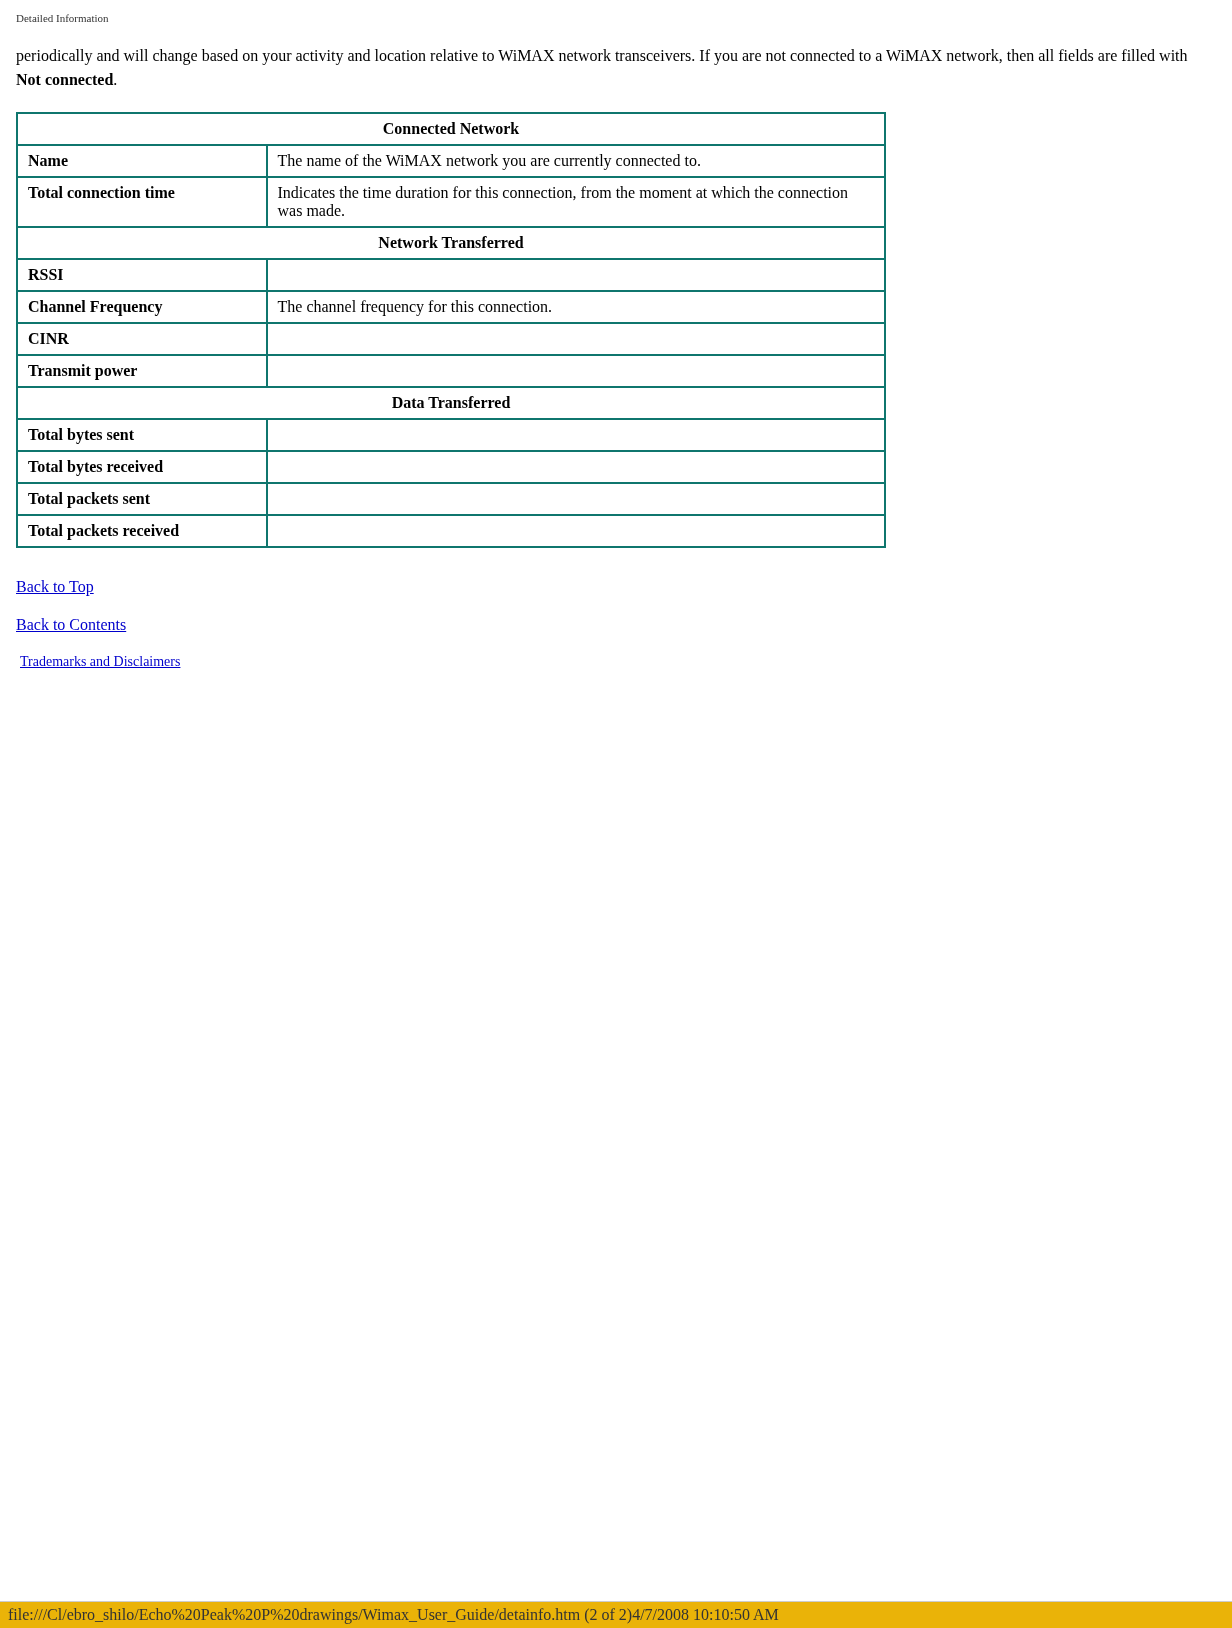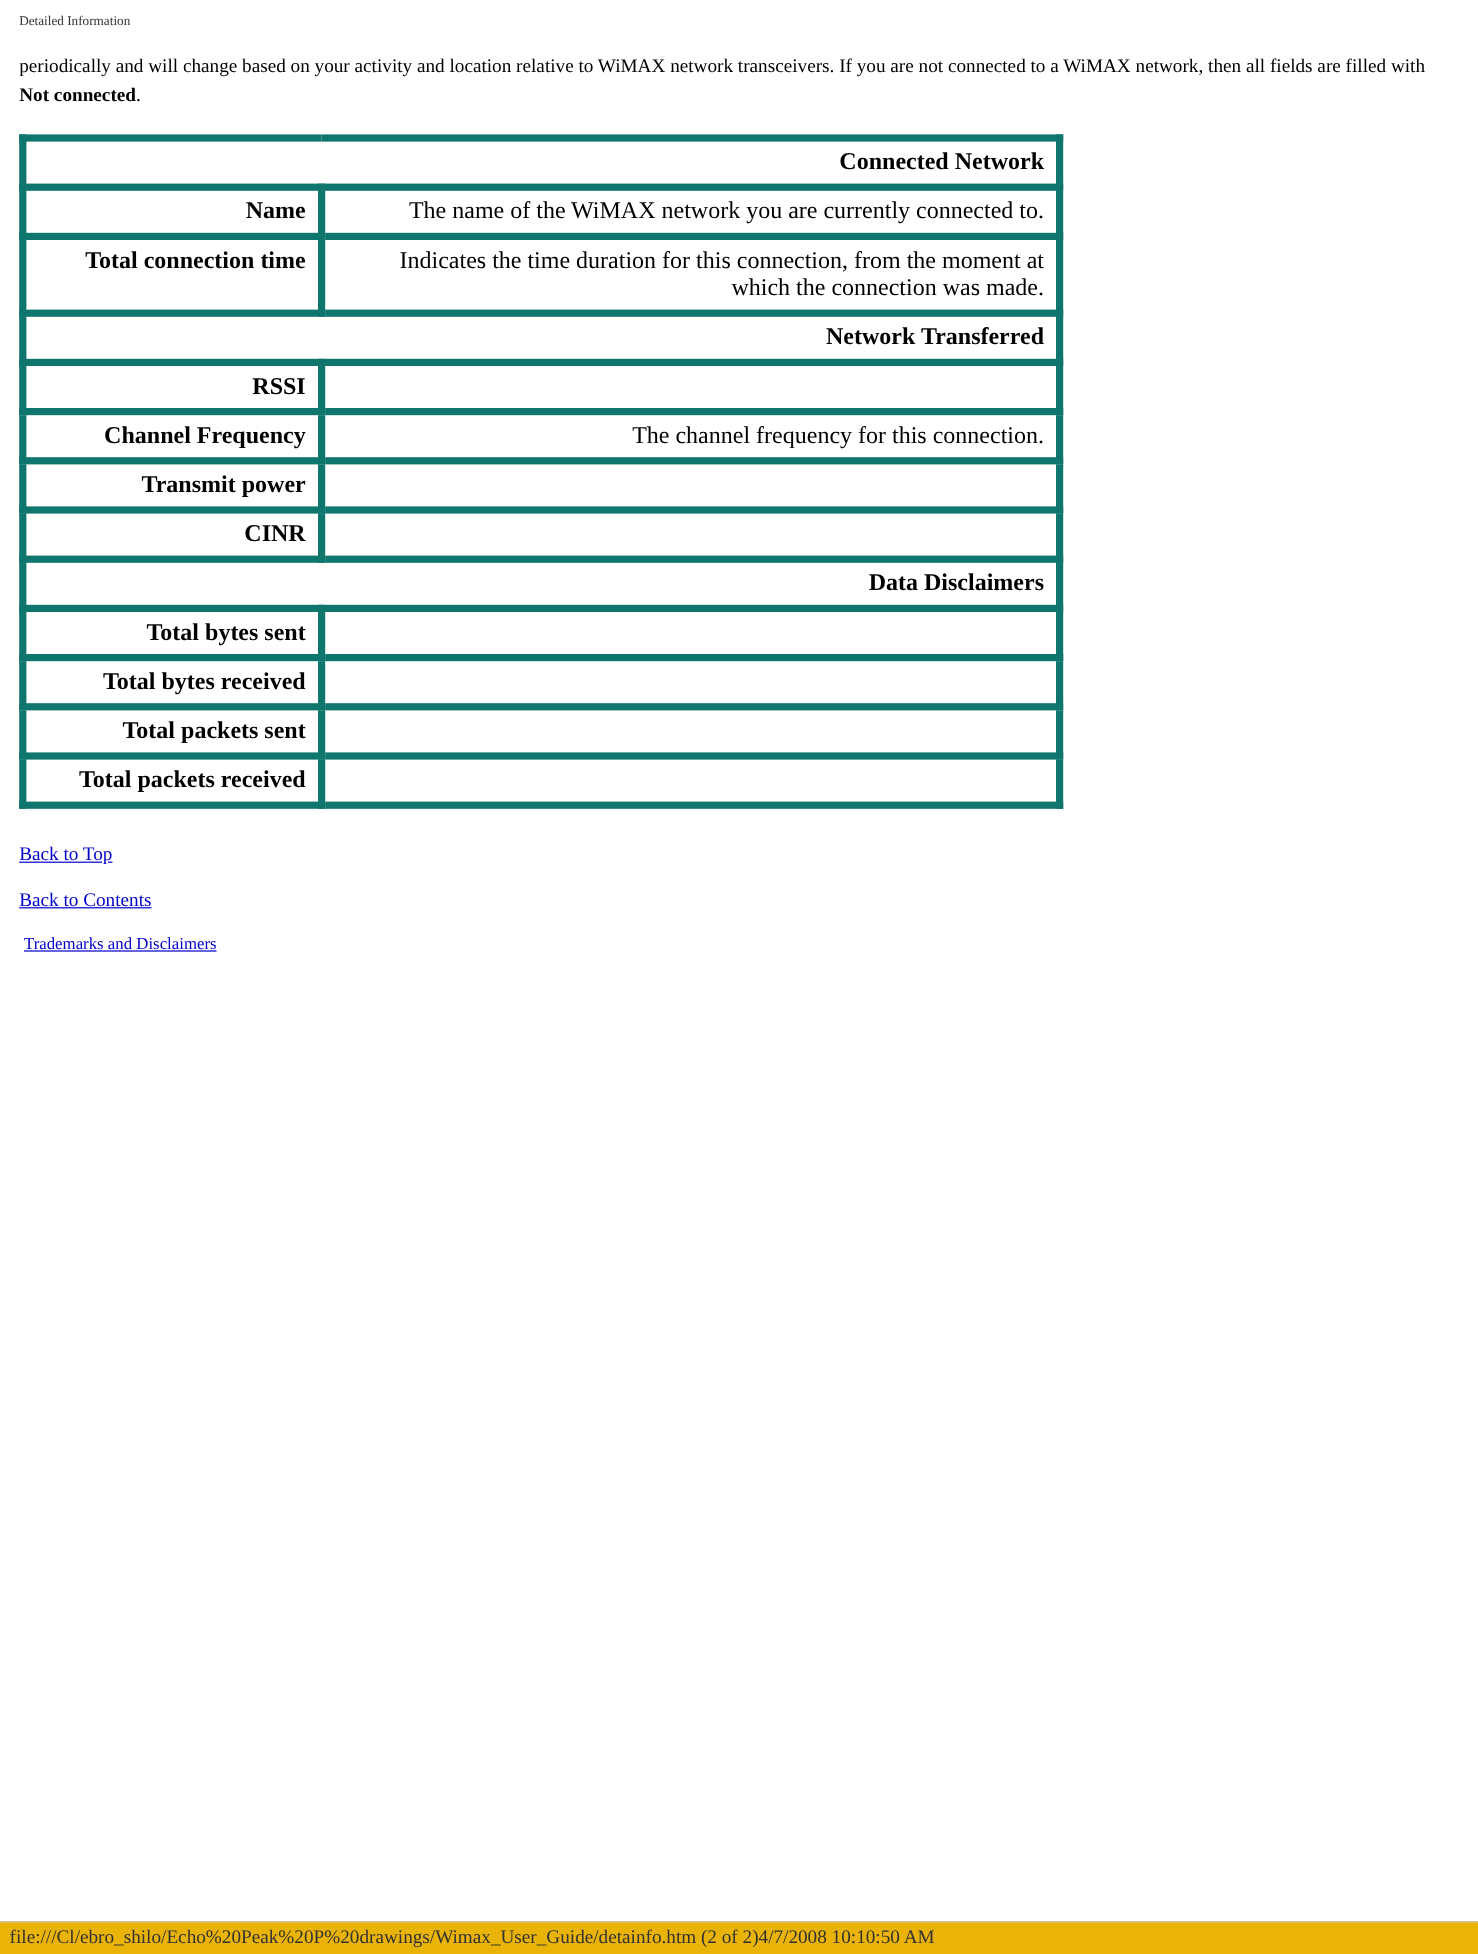--- a/index.html
+++ b/index.html
@@ -41,25 +41,24 @@
 
     .connected-table {
       width: 870px;
       border-collapse: collapse;
       border: 1px solid #000;
       margin: 10px 0 30px 0;
     }
 
     .connected-table th,
     .connected-table td {
-      border: 6px solid #0f766e;
+      border: 2px solid #0f766e;
       padding: 6px 10px;
-      font-size: 20px;
+      font-size: 16px;
       vertical-align: top;
-      text-align: right;
     }
 
     .section-header {
       text-align: center;
       font-weight: bold;
       font-size: 17px;
       background: #ffffff;
     }
 
     .row-label {
@@ -143,30 +142,30 @@
 
       <tr>
         <td class="row-label">RSSI</td>
         <td class="row-value"></td>
       </tr>
       <tr>
         <td class="row-label">Channel Frequency</td>
         <td class="row-value">The channel frequency for this connection.</td>
       </tr>
       <tr>
-        <td class="row-label">Transmit power</td>
+        <td class="row-label">CINR</td>
         <td class="row-value"></td>
       </tr>
       <tr>
-        <td class="row-label">CINR</td>
+        <td class="row-label">Transmit power</td>
         <td class="row-value"></td>
       </tr>
 
       <tr>
-        <th colspan="2" class="section-header">Data Disclaimers</th>
+        <th colspan="2" class="section-header">Data Transferred</th>
       </tr>
 
       <tr>
         <td class="row-label">Total bytes sent</td>
         <td class="row-value"></td>
       </tr>
       <tr>
         <td class="row-label">Total bytes received</td>
         <td class="row-value"></td>
       </tr>

